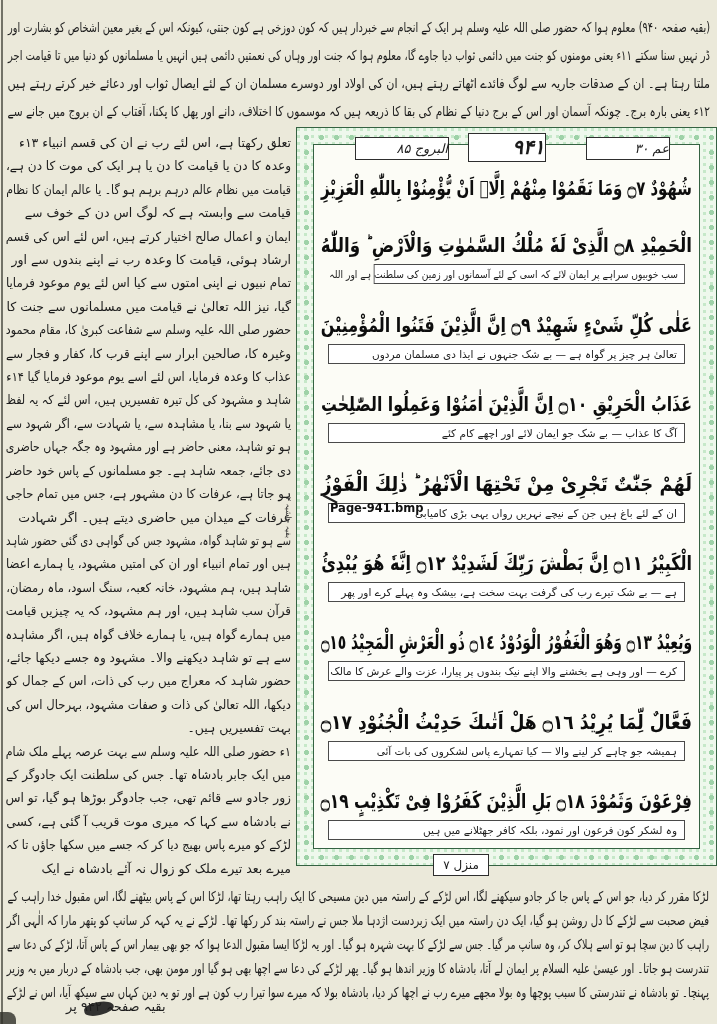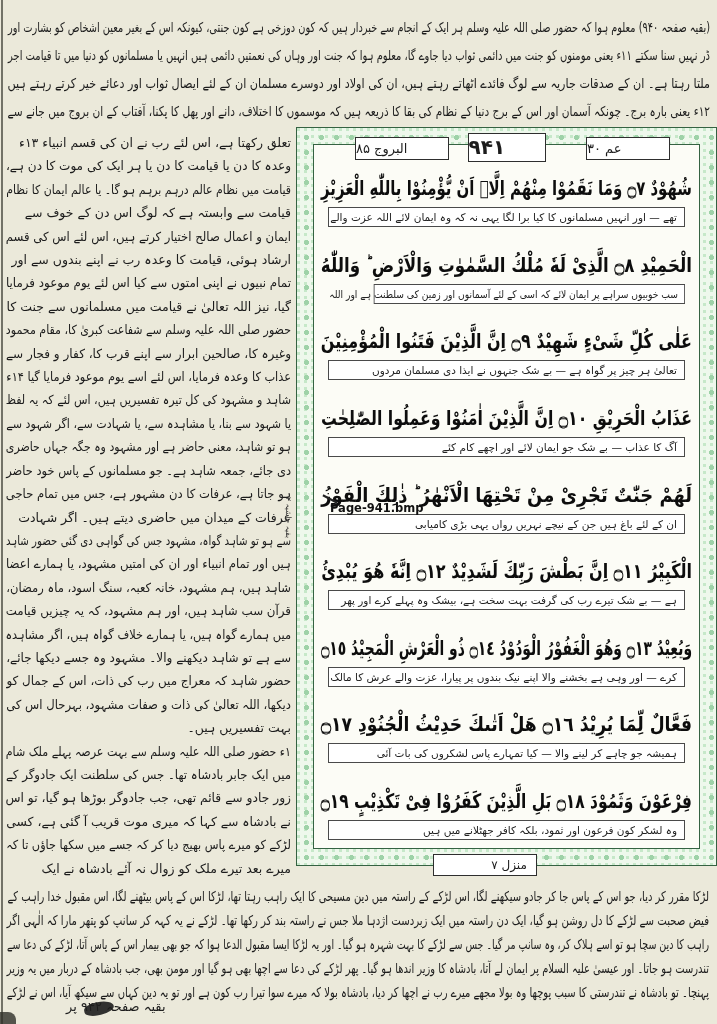--- a/index.html
+++ b/index.html
@@ -30,28 +30,28 @@
          background-size:15px 15px,7px 7px;
          background-position:2px 2px,5px 5px;}
   .inner{position:absolute;inset:16px;background:#fcfcf6;border:1px solid #356242;
          display:flex;flex-direction:column;justify-content:space-between;
          padding:26px 5px 8px;box-sizing:border-box;}
   .verse{margin:0 2px;}
   .arabic{font-size:20px;font-weight:bold;line-height:34px;color:#0d0d0d;
           white-space:nowrap;direction:rtl;text-align:right;}
   .trans{border:1px solid #4a4a4a;background:#fff;margin:2px 7px 0;padding:0 7px;
          font-size:10.5px;line-height:18px;color:#222;white-space:nowrap;direction:rtl;text-align:right;}
-  .hbox{position:absolute;background:#fff;border:1px solid #2e2e2e;text-align:left;
-        font-size:13px;line-height:21px;height:21px;}
+  .hbox{position:absolute;background:#fff;border:1px solid #2e2e2e;text-align:right;
+        font-size:13px;line-height:21px;height:21px;font-style:italic;}
   .hbox.juz{top:9px;right:46px;width:82px;}
   .hbox.pnum{top:5px;left:50%;transform:translateX(-50%);width:76px;height:27px;
              line-height:27px;font-size:20px;font-weight:bold;}
   .hbox.surah{top:9px;left:58px;width:92px;}
   .manzil{position:absolute;bottom:-11px;left:136px;width:54px;height:20px;line-height:20px;
-          background:#fff;border:1px solid #2e2e2e;text-align:center;font-size:12px;padding-left:48px;}
+          background:#fff;border:1px solid #2e2e2e;text-align:center;font-size:12px;}
   .filename{position:absolute;left:330px;top:501px;font-size:11.5px;font-weight:bold;
             color:#111;direction:ltr;font-family:"DejaVu Sans",sans-serif;}
 </style>
 </head>
 <body>
 
 <div class="page">
 
   <div class="edge-left"></div>
   <div class="edge-corner"></div>
@@ -97,21 +97,20 @@
       <div class="uline fitline" style="transform: scaleX(0.902);">لڑکے کو میرے پاس بھیج دیا کر کہ جسے میں سکھا جاؤں تا کہ</div>
       <div class="uline fitline" style="transform: scaleX(1);">میرے بعد تیرے ملک کو زوال نہ آئے بادشاہ نے ایک</div>
     </div>
 
   <div class="margin-note">بقیہ حاشیہ ۲</div>
 
   <div class="frame">
     <div class="inner">
         <div class="verse">
         <div class="arabic fitline" style="transform: scaleX(0.746);">شُهُوْدٌ ۝٧ وَمَا نَقَمُوْا مِنْهُمْ اِلَّاۤ اَنْ يُّؤْمِنُوْا بِاللّٰهِ الْعَزِيْزِ</div>
-        <div class="trans fitline" style="transform: scaleX(1);">تھے — اور انہیں مسلمانوں کا کیا برا لگا یہی نہ کہ وہ ایمان لائے اللہ عزت والے</div>
       </div>
         <div class="verse">
         <div class="arabic fitline" style="transform: scaleX(0.834);">الْحَمِيْدِ ۝٨ الَّذِىْ لَهٗ مُلْكُ السَّمٰوٰتِ وَالْاَرْضِ ؕ وَاللّٰهُ</div>
         <div class="trans fitline" style="transform: scaleX(0.872);">سب خوبیوں سراہے پر ایمان لائے کہ اسی کے لئے آسمانوں اور زمین کی سلطنت ہے اور اللہ</div>
       </div>
         <div class="verse">
         <div class="arabic fitline" style="transform: scaleX(0.798);">عَلٰى كُلِّ شَىْءٍ شَهِيْدٌ ۝٩ اِنَّ الَّذِيْنَ فَتَنُوا الْمُؤْمِنِيْنَ</div>
         <div class="trans fitline" style="transform: scaleX(1);">تعالیٰ ہر چیز پر گواہ ہے — بے شک جنہوں نے ایذا دی مسلمان مردوں</div>
       </div>
         <div class="verse">

